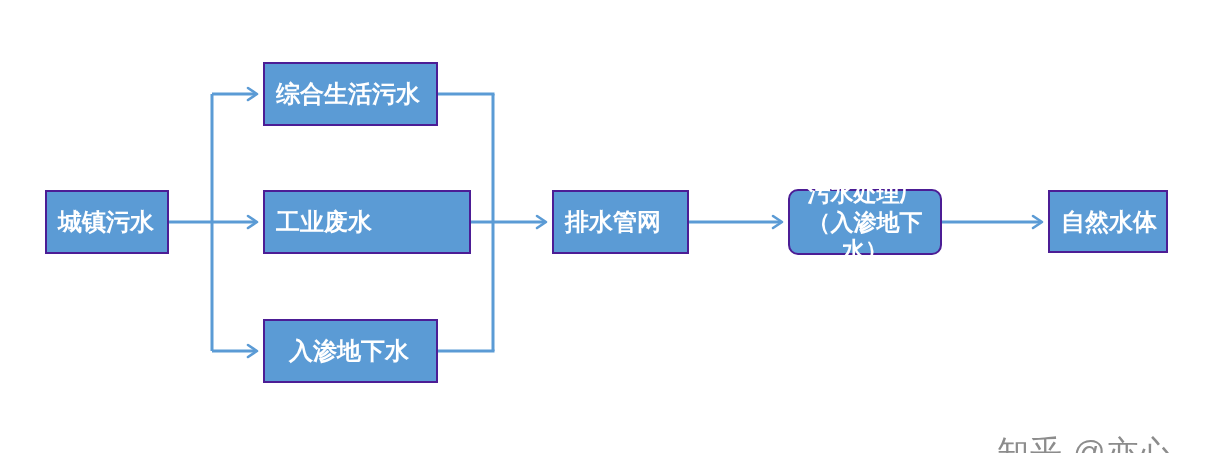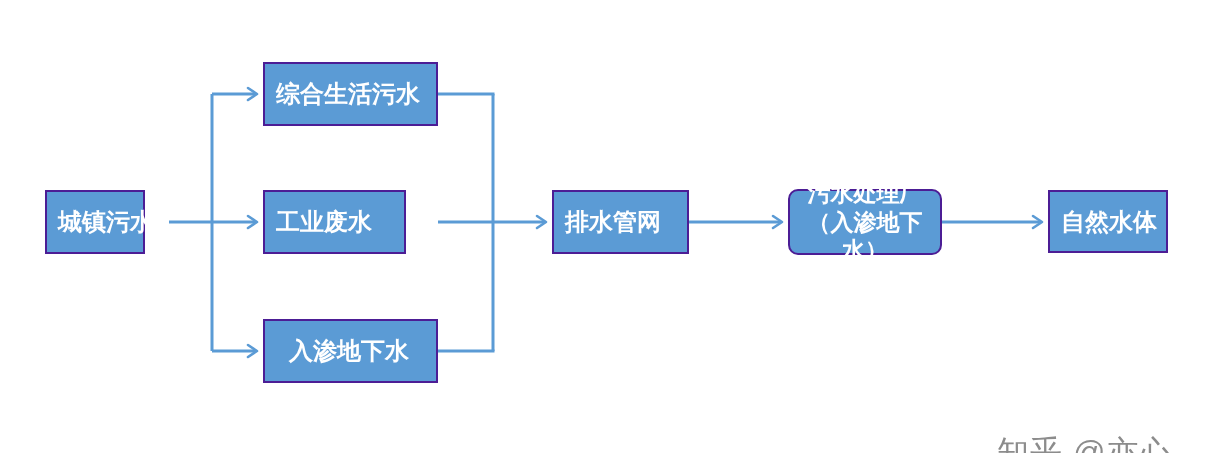--- a/index.html
+++ b/index.html
@@ -39,23 +39,23 @@
   }
   .node.centered {
     justify-content: center;
     text-align: center;
     padding-left: 4px;
     font-size: 23px;
     line-height: 1.25;
     white-space: normal;
     border-radius: 10px;
   }
-  .node-urban      { left: 45px;   top: 190px; width: 100px; height: 64px; }
+  .node-urban      { left: 45px;   top: 190px; width: 124px; height: 64px; }
   .node-domestic   { left: 263px;  top: 62px;  width: 175px; height: 64px; }
-  .node-industrial { left: 263px;  top: 190px; width: 143px; height: 64px; }
+  .node-industrial { left: 263px;  top: 190px; width: 208px; height: 64px; }
   .node-infilt     { left: 263px;  top: 319px; width: 175px; height: 64px; padding-left: 24px; }
   .node-drainage   { left: 552px;  top: 190px; width: 137px; height: 64px; }
   .node-plant      { left: 788px;  top: 189px; width: 154px; height: 66px; }
   .node-natural    { left: 1048px; top: 190px; width: 120px; height: 63px; text-align: right; }
   .watermark {
     position: absolute;
     left: 997px;
     top: 383px;
     font-size: 32px;
     color: #8C8C8C;

